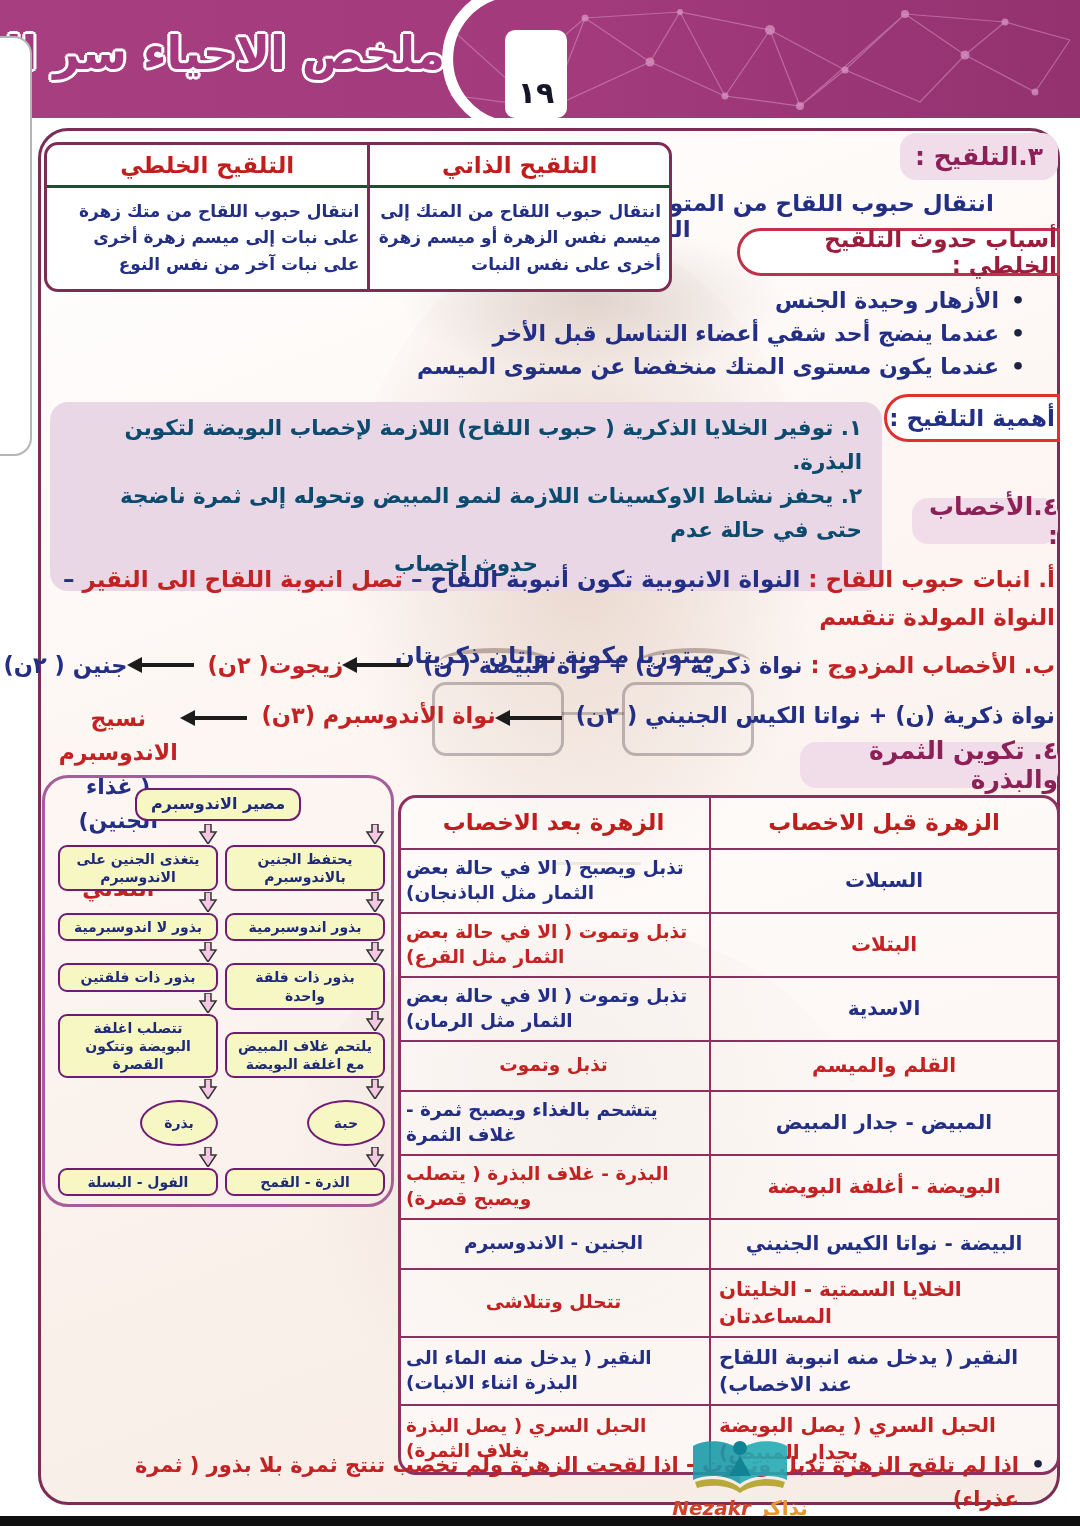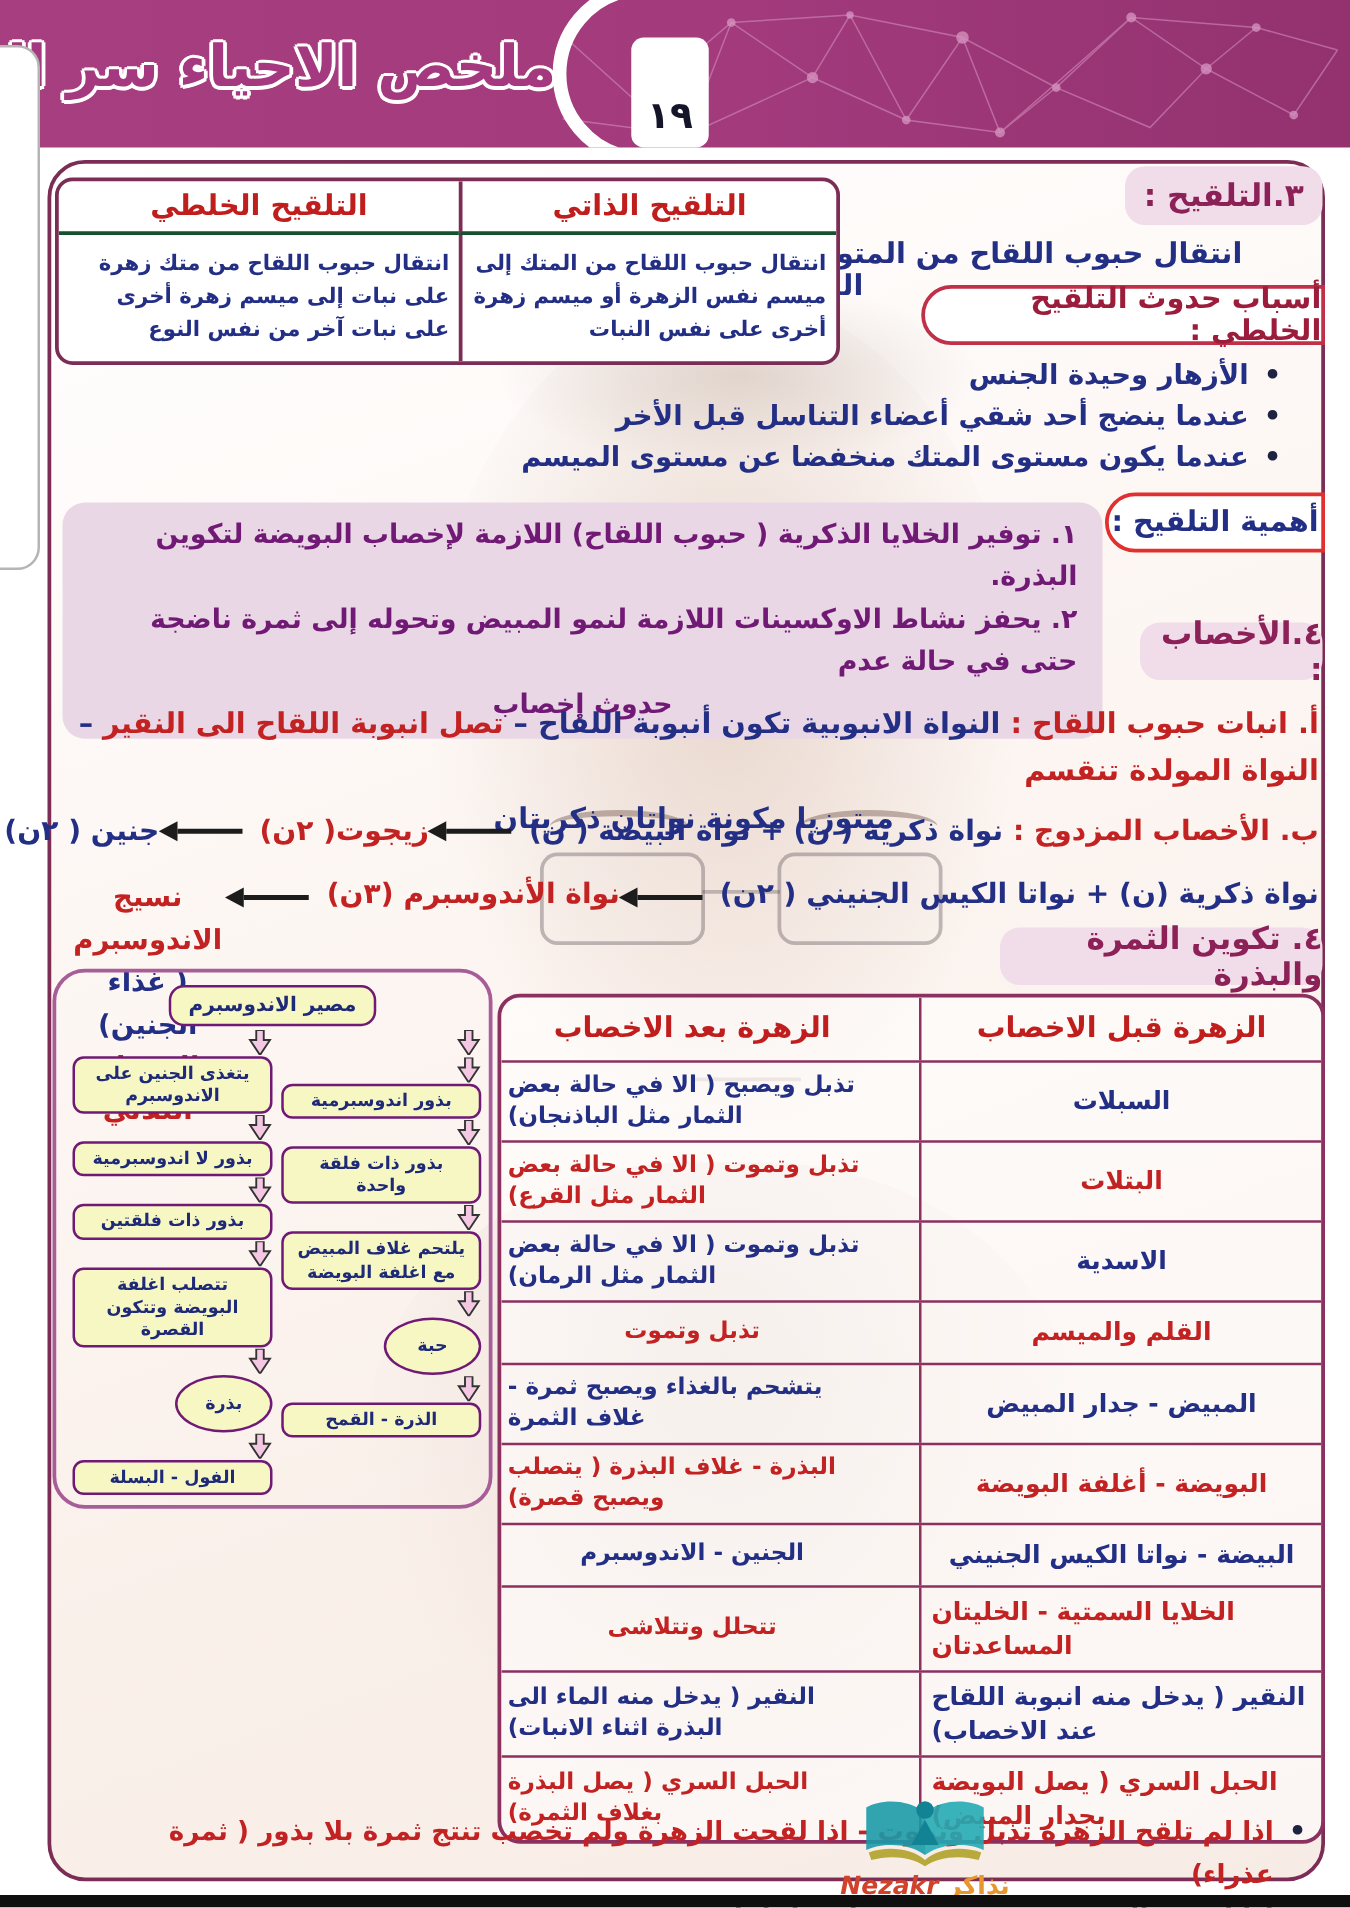--- a/index.html
+++ b/index.html
@@ -101,21 +101,21 @@
   .bullets { left:300px; top:284px; width:725px; z-index:2; }
   .bullet-line { display:flex; align-items:baseline; justify-content:flex-start;
     gap:12px; font-size:22px; font-weight:bold; color:#232f85; line-height:33px; }
   .dot { font-size:22px; color:#1d2340; }
 
   .imp-panel {
     left:50px; top:402px; width:832px; min-height:104px;
     background:#ead7e6; border-radius:18px; padding:9px 20px 10px;
     z-index:2;
   }
-  .imp-panel div { font-size:21.5px; font-weight:bold; color:#701a75; line-height:34px; text-align:right; }
+  .imp-panel div { font-size:21.5px; font-weight:bold; color:#0c4a6e; line-height:34px; text-align:right; }
   .imp-panel div.center { text-align:center; }
 
   
   .para-a { left:55px; top:560px; width:1000px; font-size:23px; font-weight:bold;
     line-height:38px; text-align:right; z-index:2; }
   .para-a .l2 { text-align:center; }
 
   .flowline { position:absolute; display:flex; align-items:center; z-index:2;
     font-size:22.5px; font-weight:bold; white-space:nowrap; }
   .harrow { position:relative; width:52px; height:3.5px; background:#1c1c1c; margin:0 14px; flex:0 0 auto; }
@@ -144,21 +144,21 @@
   
   .ftable {
     left:398px; top:795px; width:662px;
     border:3px solid #8c3060; border-radius:18px; overflow:hidden;
     background:rgba(255,255,255,.55); z-index:2;
   }
   .ft-row { display:grid; grid-template-columns: 348px 311px; border-bottom:2px solid #8c3060; }
   .ft-row:last-child { border-bottom:none; }
   .ft-cell { display:flex; align-items:center; justify-content:center; text-align:left;
     padding:6px 8px; font-weight:bold; min-height:48px; line-height:1.35; }
-  .ft-cell.lab { border-inline-end:2px solid #8c3060; font-size:20px;margin-left:26px; }
+  .ft-cell.lab { border-inline-end:2px solid #8c3060; font-size:20px; }
   .ft-cell.val { font-size:18.5px; }
   .ft-head .ft-cell { font-size:23px; color:#c01d1d; min-height:50px; }
   .ft-row.navy-row .ft-cell { color:#232f85; }
   .ft-row.red-row  .ft-cell { color:#c32222; }
   .ft-head .ft-cell { color:#c01d1d !important; }
 
   
   .notes { left:100px; top:1448px; width:945px; z-index:3; }
   .note-line { display:flex; gap:12px; align-items:baseline; justify-content:flex-start;
     font-size:21px; font-weight:bold; line-height:34px; }
@@ -308,20 +308,21 @@
 <div class="abs flowpanel">
   <div class="fc-title-wrap">
     <div class="fc-box fc-title">مصير الاندوسبرم</div>
   </div>
   <div class="fc-cols">
 
     <div class="fc-col">
       <svg class="varrow" width="20" height="20" viewBox="0 0 20 20">
           <path d="M7 0 h6 v8 h5 L10 20 L2 8 h5 z" fill="#f4c7e2" stroke="#333" stroke-width="1.5"></path>
         </svg>
+      <div class="fc-box">يحتفظ الجنين بالاندوسبرم</div>
       <svg class="varrow" width="20" height="20" viewBox="0 0 20 20">
           <path d="M7 0 h6 v8 h5 L10 20 L2 8 h5 z" fill="#f4c7e2" stroke="#333" stroke-width="1.5"></path>
         </svg>
       <div class="fc-box">بذور اندوسبرمية</div>
       <svg class="varrow" width="20" height="20" viewBox="0 0 20 20">
           <path d="M7 0 h6 v8 h5 L10 20 L2 8 h5 z" fill="#f4c7e2" stroke="#333" stroke-width="1.5"></path>
         </svg>
       <div class="fc-box">بذور ذات فلقة واحدة</div>
       <svg class="varrow" width="20" height="20" viewBox="0 0 20 20">
           <path d="M7 0 h6 v8 h5 L10 20 L2 8 h5 z" fill="#f4c7e2" stroke="#333" stroke-width="1.5"></path>

